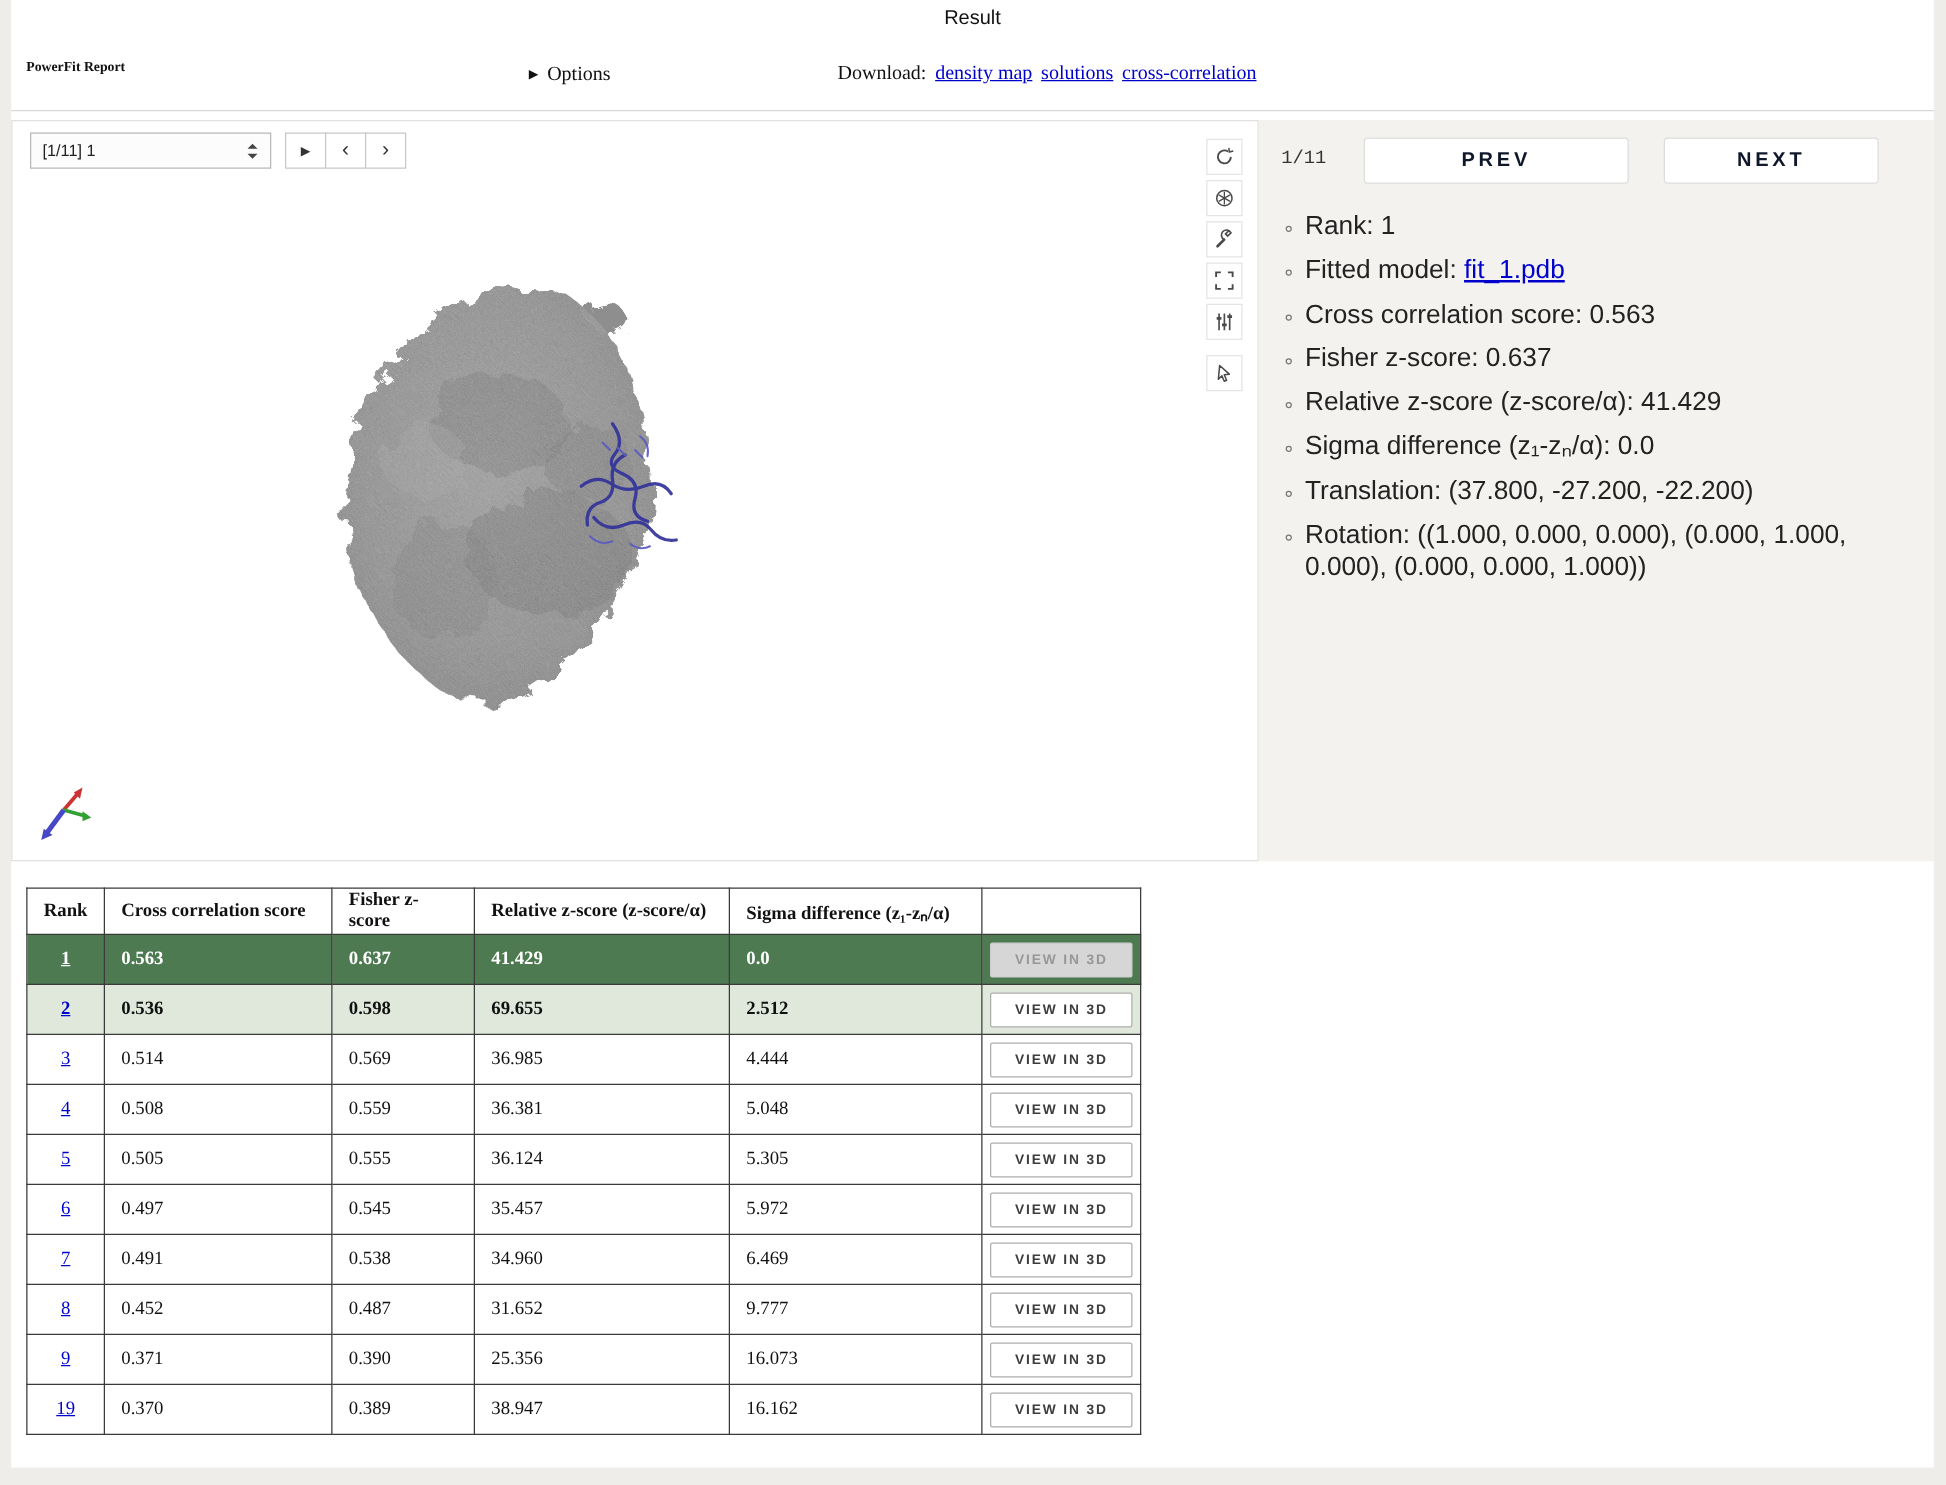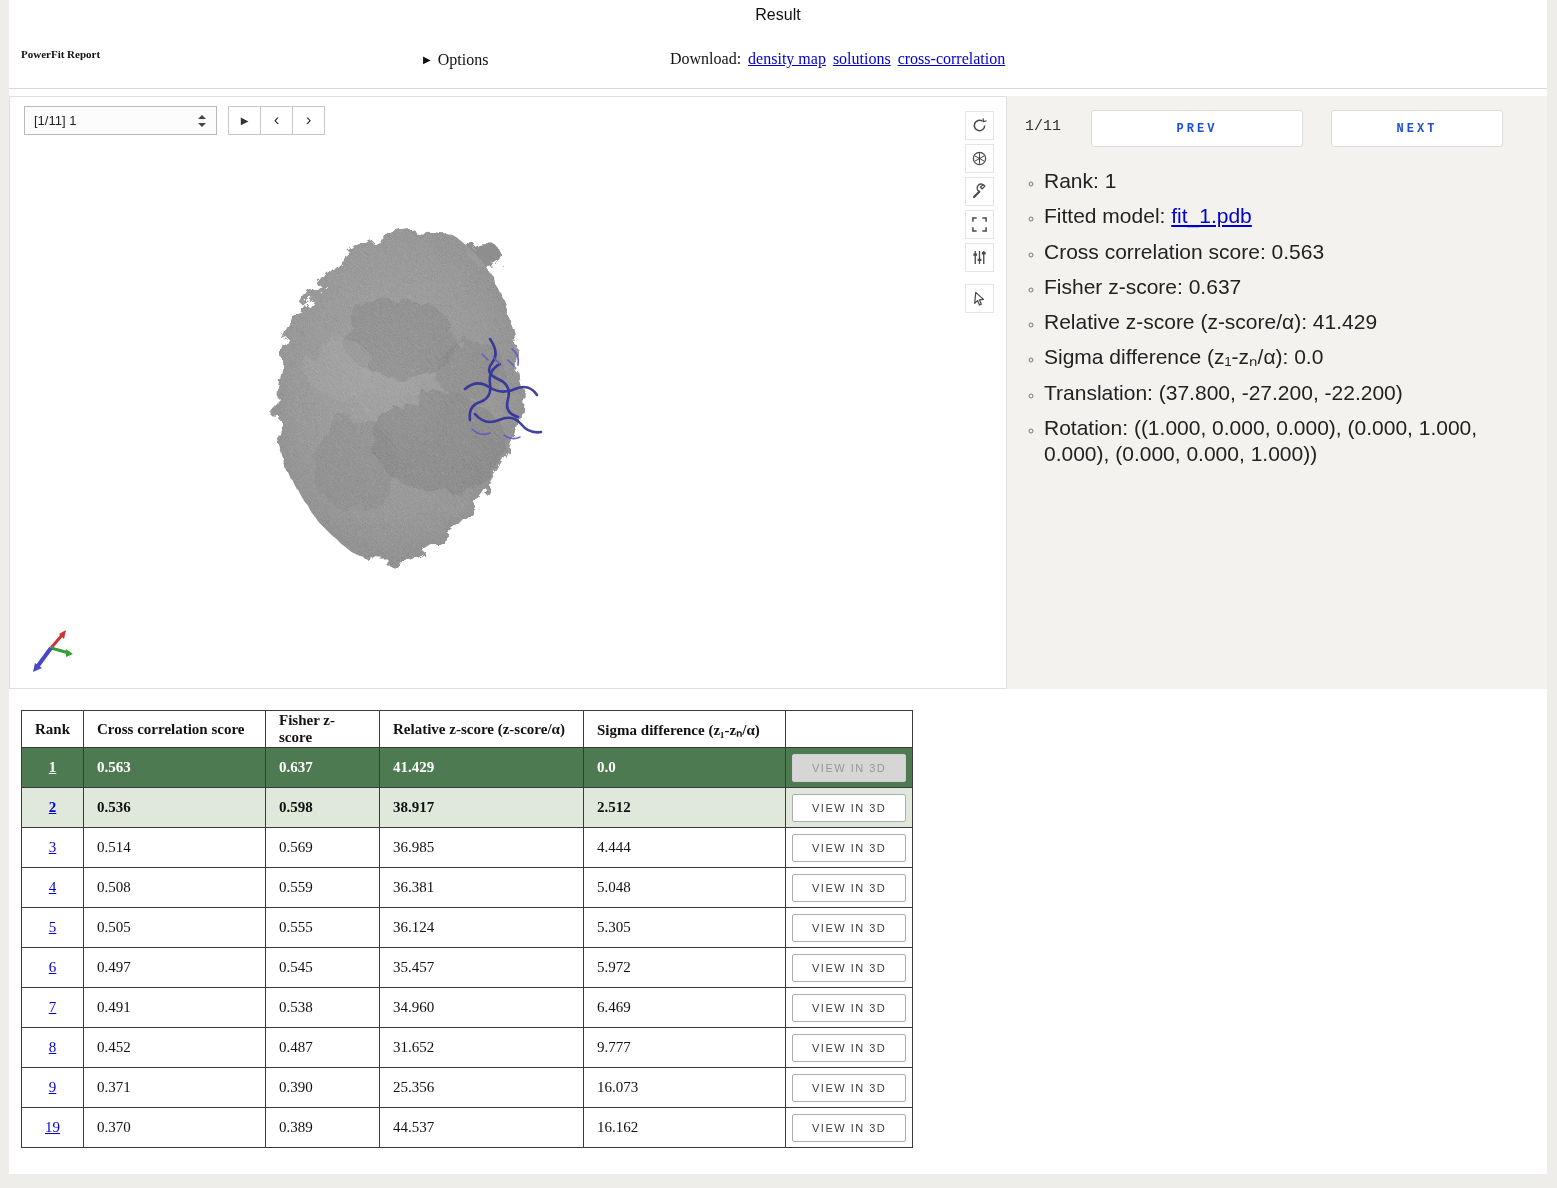--- a/index.html
+++ b/index.html
@@ -54,43 +54,43 @@
   .tool svg { width: 17px; height: 17px; }
   .molecule { position: absolute; left: 240px; top: 122px; width: 345px; height: 365px; }
   .axes { position: absolute; left: 16px; bottom: 12px; width: 50px; height: 50px; }
 
   
   .details { position: absolute; left: 998px; top: 96px; width: 540px; height: 593px;
     background: #f4f2ef; padding: 14px 18px 0 16px; }
   .pager { position: relative; height: 44px; }
   .pos { position: absolute; left: 2px; top: 8px; font-family: Liberation Mono, monospace; font-size: 15px; color: #333; }
   .nav-btn { position: absolute; top: 0; height: 37px; background: #fff; border: 1px solid #ddd; border-radius: 3px;
-    font-family: Liberation Mono, monospace; font-size: 12px; font-weight: bold; letter-spacing: 3px;
-    color: #1d4ed8; cursor: pointer; }
+    font-family: Liberation Sans, sans-serif; font-size: 16px; font-weight: bold; letter-spacing: 3px;
+    color: #0f172a; cursor: pointer; }
   .prev { left: 68px; width: 212px; }
   .next { left: 308px; width: 172px; }
   .details-list { margin-top: 14px; padding-left: 21px; list-style: circle;
     font-family: "Liberation Sans", sans-serif; font-size: 21px; color: #222; }
   .details-list li { margin-bottom: 9px; line-height: 1.25; }
   .details-list li::marker { color: #777; font-size: 13px; }
   .details-list a { color: var(--link); }
 
   
   .results { position: absolute; left: 12px; top: 710px; border-collapse: collapse; font-size: 15px; color: #111; }
   .results th, .results td { border: 1px solid #3a3a3a; padding: 0 13px; }
   .results th { height: 37px; text-align: left; font-size: 15px; }
   .results td { height: 40px; }
   .results th:first-child { text-align: center; }
   .c-rank { text-align: center; }
   .c-btn { text-align: center; padding: 0 6px !important; }
   .results a { color: var(--link); }
   .row-selected { background: var(--sel); color: #fff; font-weight: bold; }
   .row-selected a { color: #fff; }
   .row-highlight { background: var(--hl); font-weight: bold; }
-  .view-btn { font-family: "Liberation Sans", sans-serif; font-size: 11px; font-weight: normal;
+  .view-btn { font-family: "Liberation Sans", sans-serif; font-size: 11px; font-weight: bold;
     letter-spacing: 1.5px; color: #3d3d3d; background: #fff; border: 1px solid #adadad; border-radius: 2px;
     padding: 7px 19px; cursor: pointer; white-space: nowrap; }
   .view-btn:disabled { background: #d6d6d6; color: #979797; border-color: #cfcfcf; cursor: default; }
 </style>
 </head>
 <body>
 
 <div class="page">
 
   <div class="topbar">
@@ -257,21 +257,21 @@
     <td>0.563</td>
     <td>0.637</td>
     <td>41.429</td>
     <td>0.0</td>
     <td class="c-btn"><button class="view-btn" disabled="">VIEW IN 3D</button></td>
   </tr>
         <tr class="row-highlight">
     <td class="c-rank"><a href="#">2</a></td>
     <td>0.536</td>
     <td>0.598</td>
-    <td>38.917</td>
+    <td>69.655</td>
     <td>2.512</td>
     <td class="c-btn"><button class="view-btn">VIEW IN 3D</button></td>
   </tr>
         <tr class="row-normal">
     <td class="c-rank"><a href="#">3</a></td>
     <td>0.514</td>
     <td>0.569</td>
     <td>36.985</td>
     <td>4.444</td>
     <td class="c-btn"><button class="view-btn">VIEW IN 3D</button></td>
@@ -321,20 +321,20 @@
     <td>0.371</td>
     <td>0.390</td>
     <td>25.356</td>
     <td>16.073</td>
     <td class="c-btn"><button class="view-btn">VIEW IN 3D</button></td>
   </tr>
         <tr class="row-normal">
     <td class="c-rank"><a href="#">19</a></td>
     <td>0.370</td>
     <td>0.389</td>
-    <td>44.537</td>
+    <td>38.947</td>
     <td>16.162</td>
     <td class="c-btn"><button class="view-btn">VIEW IN 3D</button></td>
   </tr>
       </tbody>
   </table>
 
 </div>
 
 </body></html>

